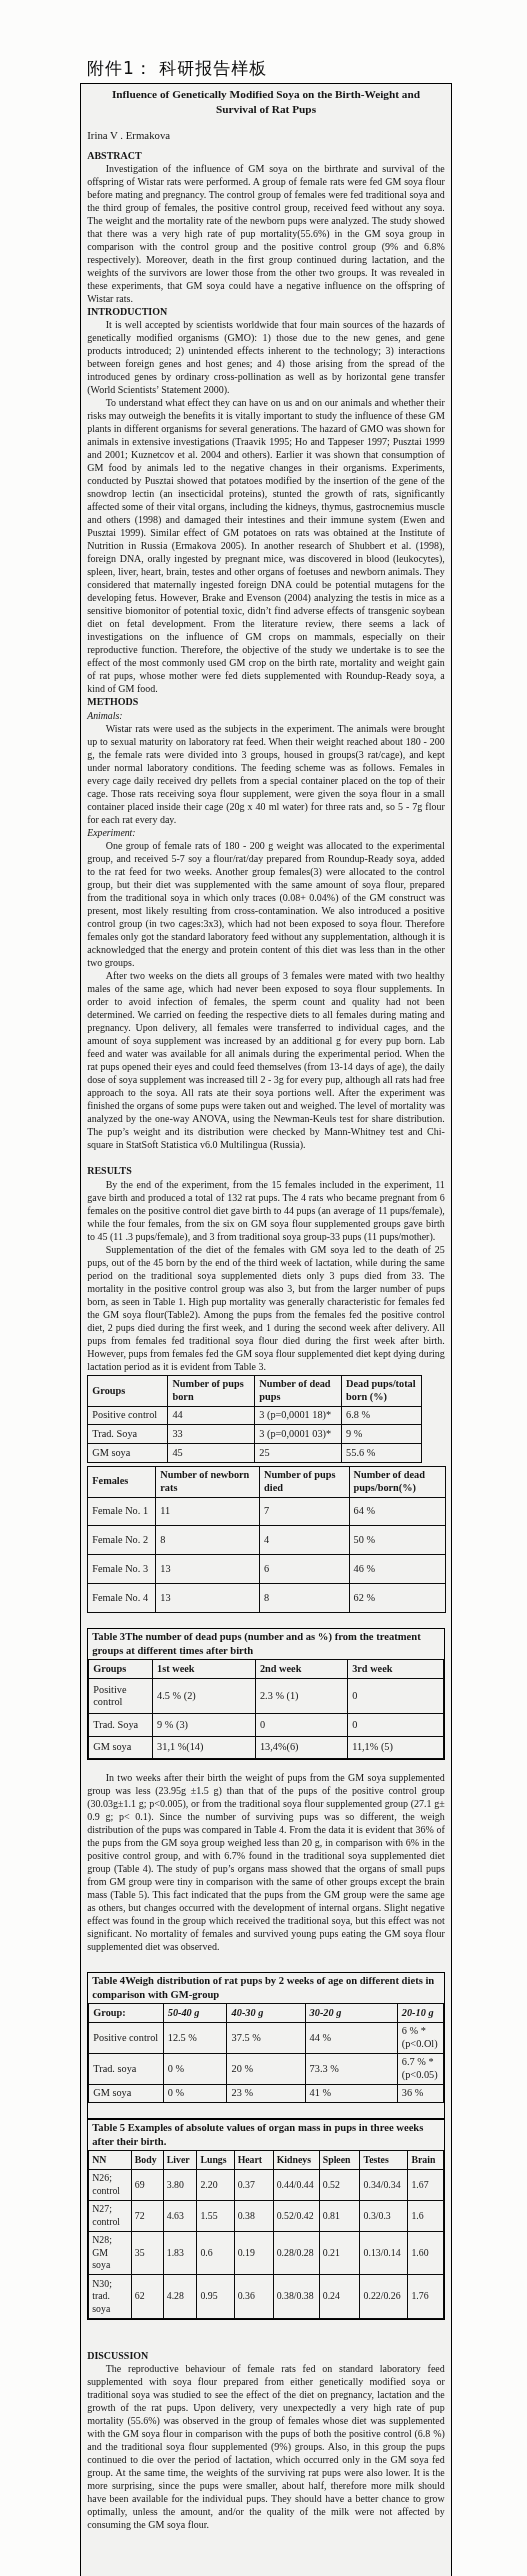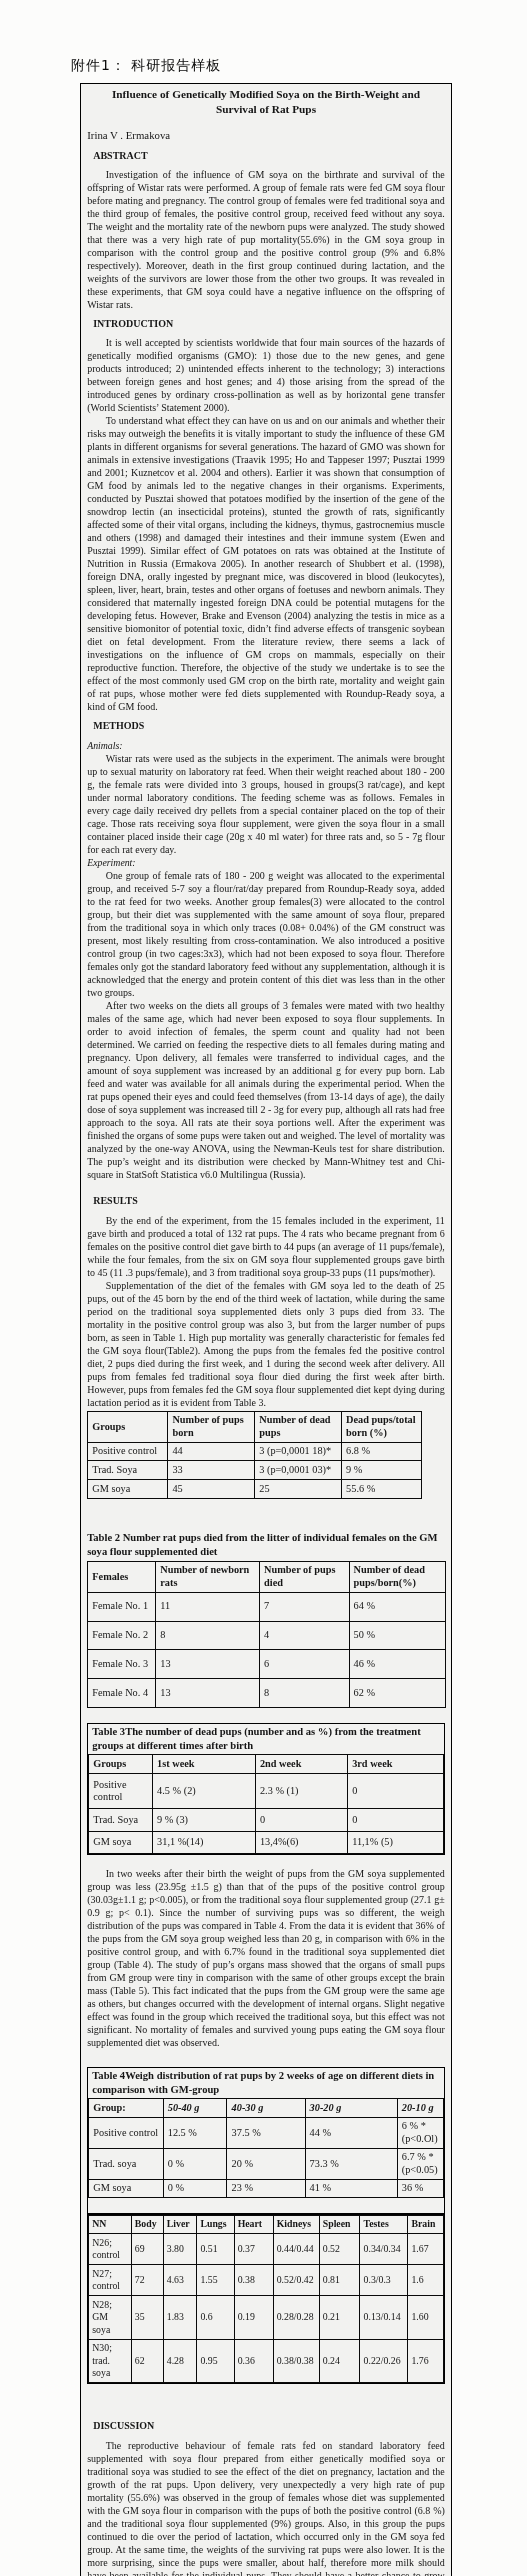--- a/index.html
+++ b/index.html
@@ -7,43 +7,43 @@
   body {
     width: 528px; height: 3310px;
     overflow: hidden;
     background: #fcfcfb;
     font-family: "Liberation Serif", serif;
     color: #161616;
   }
   .page { position: relative; width: 528px; height: 3310px; }
 
   .attachment-label {
-    position: absolute; top: 57px; left: 65px;
-    font-size: 14px; letter-spacing: 1px; color: #0d0d0d;
+    position: absolute; top: 57px; left: 81px;
+    font-size: 17px; letter-spacing: 1px; color: #0d0d0d;
     font-family: "DejaVu Sans", serif;
     padding-left: 6px;
   }
 
   .doc-box {
     position: absolute; top: 83px; left: 80px;
     width: 372px; min-height: 3215px;
     box-sizing: border-box;
     border: 1.5px solid #000;
     background: #f2f2f0;
     padding: 1px 6.2px 8.2px 6.2px;
   }
 
   .paper-title {
     font-size: 11.3px; font-weight: bold; text-align: center;
     line-height: 15px; margin: 2.1px 13.4px 1px 13.4px;
   }
   .author { text-align: left; font-size: 10.8px; margin: 12.4px 0 7.2px 0; }
 
   h2.sec {
-    font-size: 10px; font-weight: bold; margin: 6px; line-height: 13.4px;
+    font-size: 10px; font-weight: bold; margin: 0; line-height: 13.4px;
   }
   h2.sec.results-gap { margin-top: 13.4px; font-family: Liberation Serif, serif; }
   .sub-label { font-style: italic; font-size: 9.8px; line-height: 13px; margin: 0; }
 
   p.body-par {
     font-size: 10px; line-height: 13px; margin: 0;
     text-align: justify; text-indent: 18.5px;
   }
 
   
@@ -149,21 +149,20 @@
           <tr>
             <td>GM soya</td>
             <td>45</td>
             <td>25</td>
             <td>55.6 %</td>
           </tr>
         </tbody>
       </table>
     <div class="after-t1-gap"></div>
 
-    <p class="tbl-caption caption-space">Table 2 Number rat pups died from the litter of individual females on the GM soya flour supplemented diet</p>
     <table id="table2">
       <colgroup>
           <col style="width:19%">
           <col style="width:29%">
           <col style="width:25%">
           <col style="width:27%">
         </colgroup>
     <thead>
           <tr>
             <th>Females</th>
@@ -282,20 +281,21 @@
             <tr>
               <td>GM soya</td>
               <td>0 %</td>
               <td>23 %</td>
               <td>41 %</td>
               <td>36 %</td>
             </tr>
           </tbody>
         </table>
       <div class="t45-gap"></div>
+      <p class="tbl-caption">Table 5 Examples of absolute values of organ mass in pups in three weeks after their birth.</p>
       <table id="table5">
         <colgroup>
             <col style="width:12%">
             <col style="width:9%">
             <col style="width:9.5%">
             <col style="width:10.5%">
             <col style="width:11%">
             <col style="width:13%">
             <col style="width:11.5%">
             <col style="width:13.5%">
@@ -312,21 +312,21 @@
               <th>Spleen</th>
               <th>Testes</th>
               <th>Brain</th>
             </tr>
           </thead>
           <tbody>
             <tr>
               <td>N26; control</td>
               <td>69</td>
               <td>3.80</td>
-              <td>0.51</td>
+              <td>2.20</td>
               <td>0.37</td>
               <td>0.44/0.44</td>
               <td>0.52</td>
               <td>0.34/0.34</td>
               <td>1.67</td>
             </tr>
             <tr>
               <td>N27; control</td>
               <td>72</td>
               <td>4.63</td>

